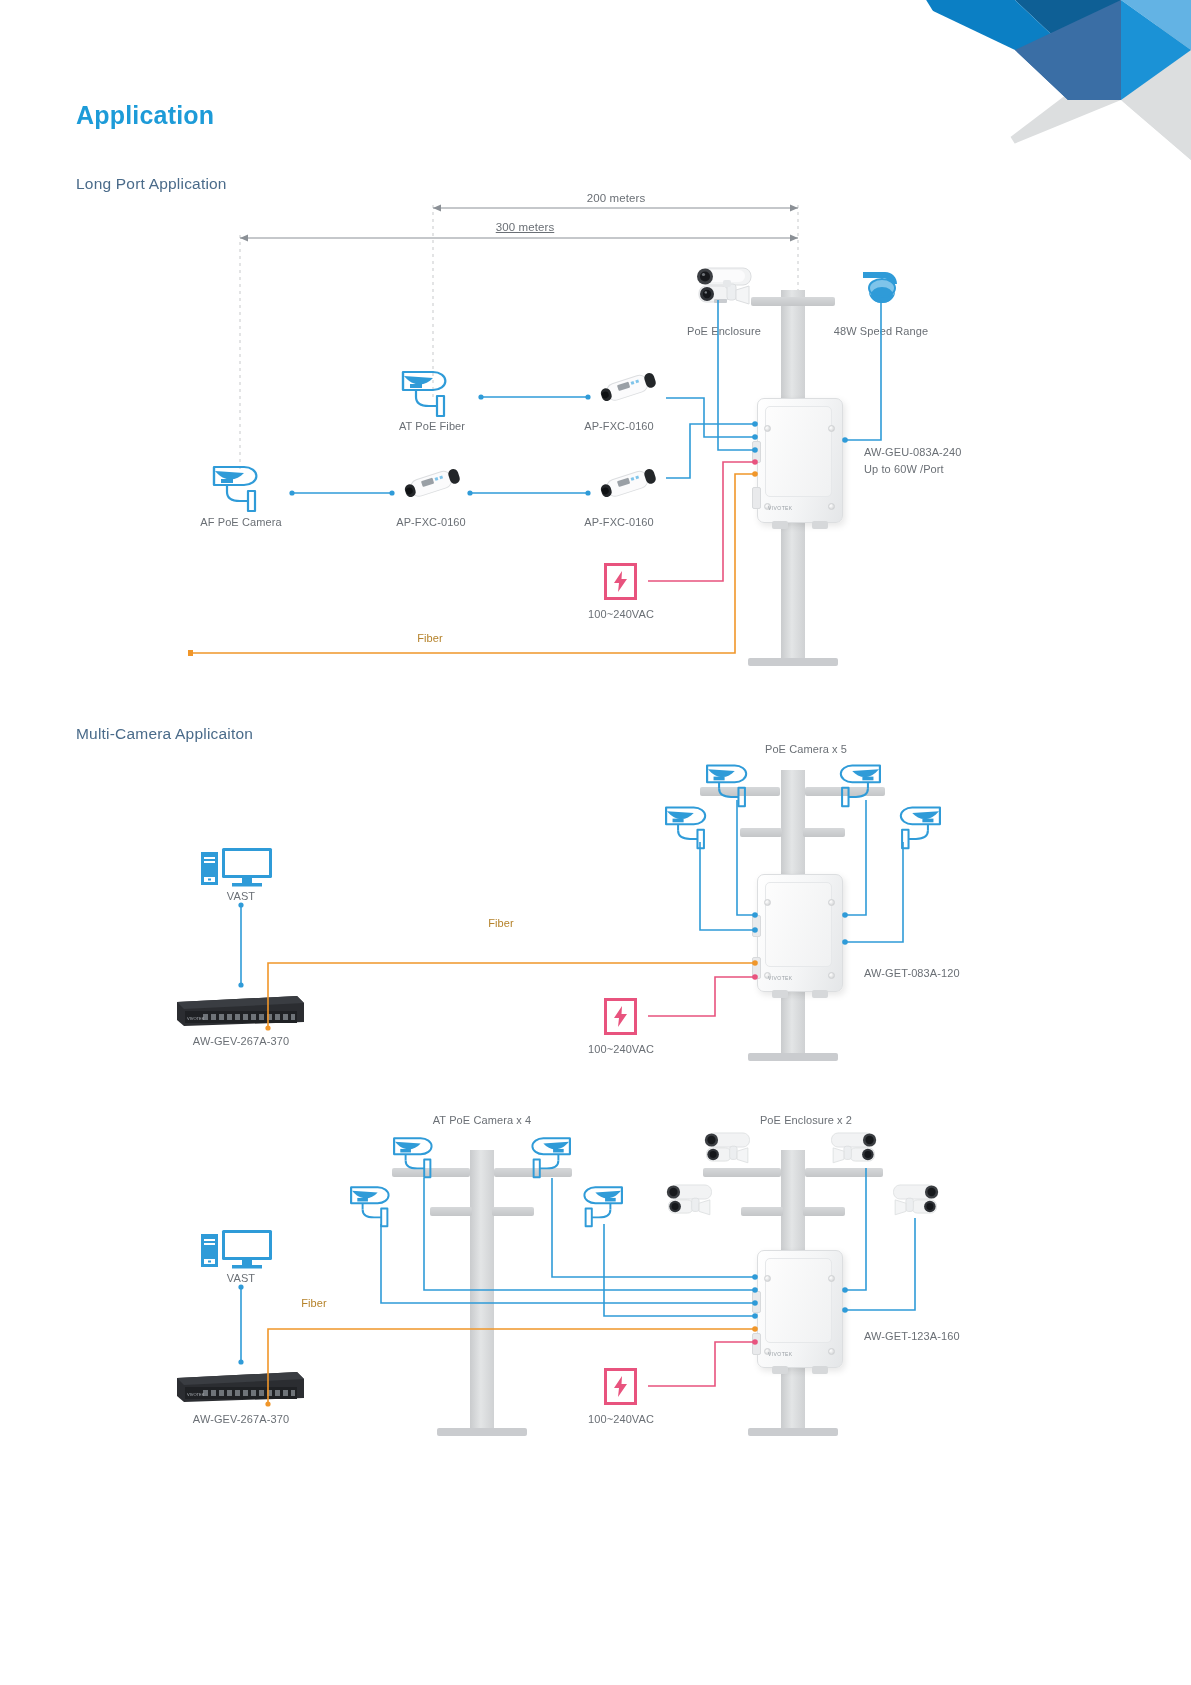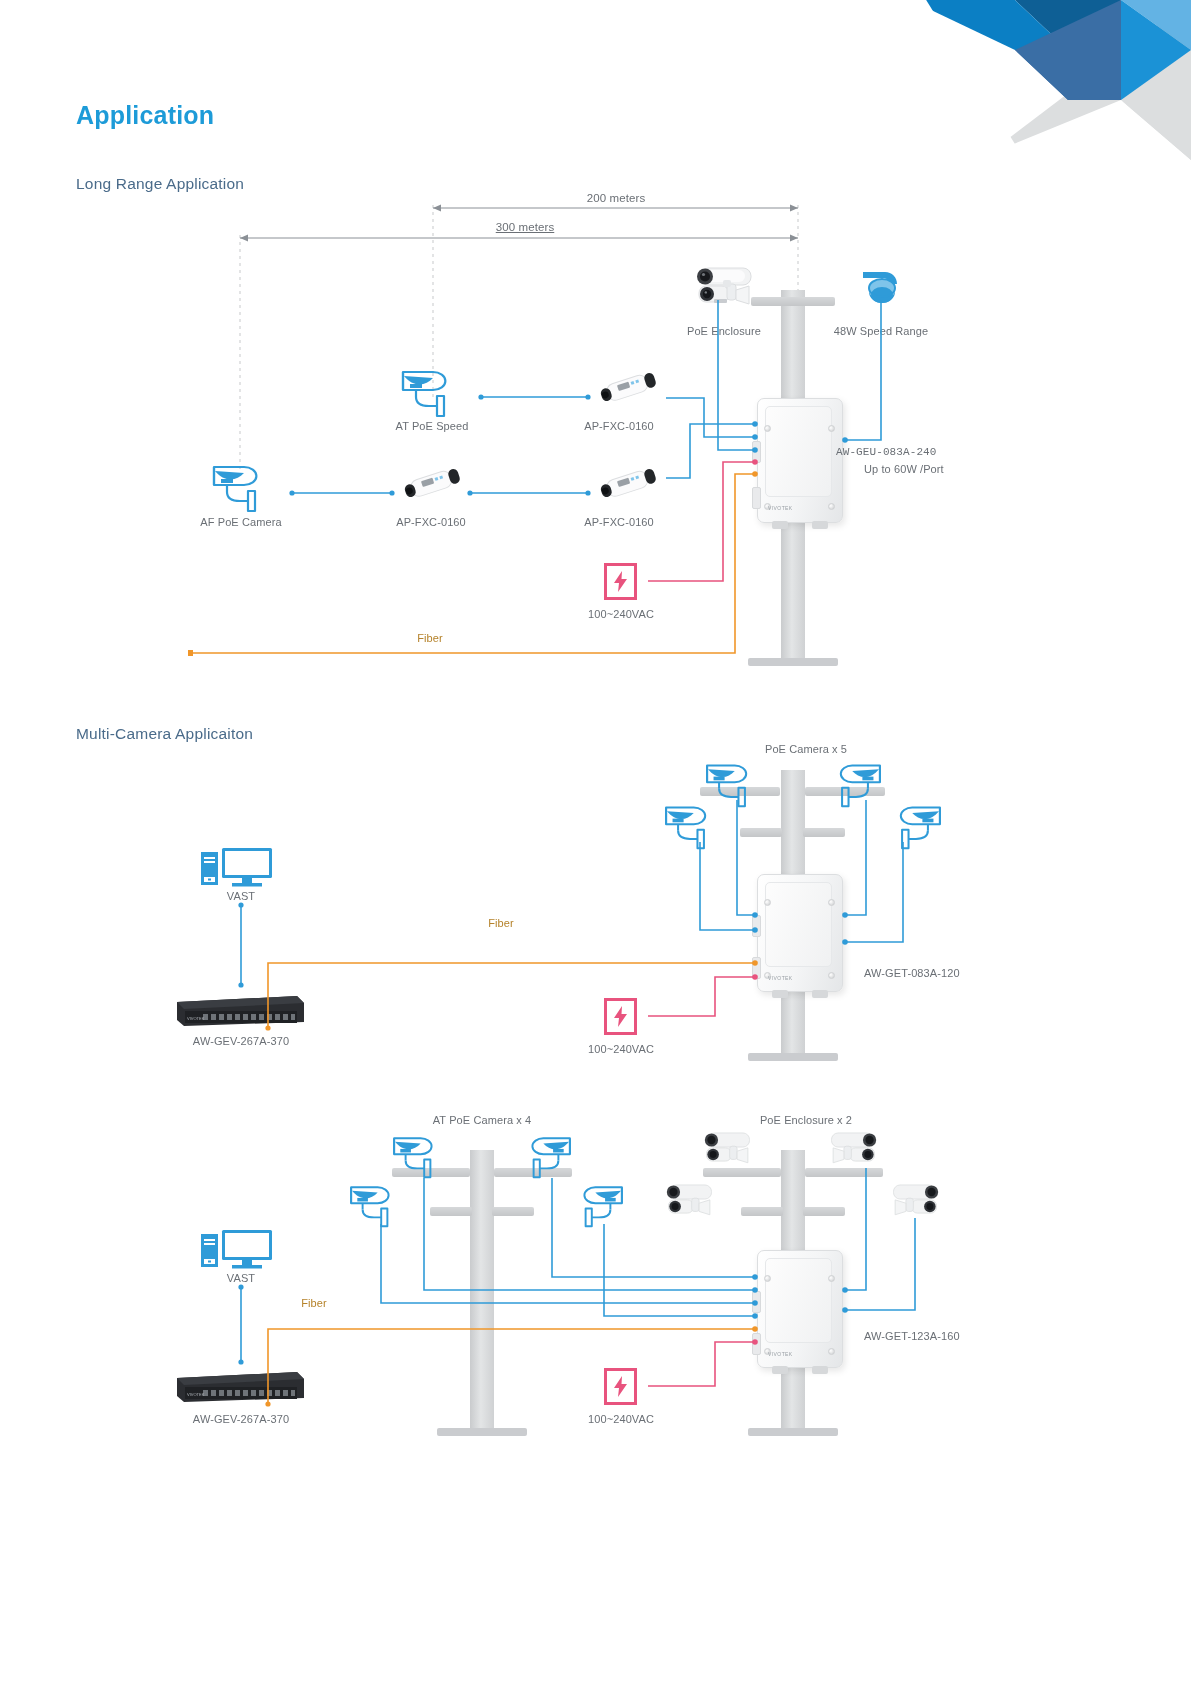--- a/index.html
+++ b/index.html
@@ -119,21 +119,21 @@
       <polygon points="-10,0 -10,170 191,170 80,-10" fill="#ffffff"></polygon>
       <polygon points="175,160 281,100 351,160" fill="#ffffff" opacity="0"></polygon>
 
       <polygon points="110,170 281,100 351,160 351,170" fill="#ffffff"></polygon>
       <polygon points="281,100 351,150 351,160" fill="#dcdedf"></polygon>
     </svg>
   </div>
 
   <div class="h1">Application</div>
 
-  <div class="h2" style="left:76px; top:175px;">Long Range Application</div>
+  <div class="h2" style="left:76px; top:175px;">Long Port Application</div>
 
   <div class="diag" style="height:680px;">
 
     <svg class="linelayer" width="1191" height="680">
 
       <line x1="240" y1="235" x2="240" y2="470" stroke="#c7c9cb" stroke-width="1" stroke-dasharray="3,4"></line>
       <line x1="433" y1="205" x2="433" y2="400" stroke="#c7c9cb" stroke-width="1" stroke-dasharray="3,4"></line>
       <line x1="798" y1="205" x2="798" y2="340" stroke="#c7c9cb" stroke-width="1" stroke-dasharray="3,4"></line>
 
       <line x1="433" y1="208" x2="798" y2="208" stroke="#8b9096" stroke-width="1"></line>
@@ -188,21 +188,21 @@
           <path d="M4 6 L34 6 A11 8 0 0 1 34 24 L4 24 Z"></path>
           <path d="M4 6 L4 24"></path>
           <path d="M5 10 C14 21 26 21 34 12" fill="#2f9bd8" stroke="none"></path>
           <rect x="11" y="18" width="12" height="4" fill="#2f9bd8" stroke="none"></rect>
           <path d="M17 24 L17 31"></path>
           <path d="M17 31 C17 38 23 40 30 40 L38 40"></path>
           <rect x="38" y="30" width="7" height="20"></rect>
         </g>
       </svg>
     </div>
-    <div class="lbl c" style="left:432px; top:420px;">AT PoE Speed</div>
+    <div class="lbl c" style="left:432px; top:420px;">AT PoE Fiber</div>
 
     <div class="cam" style="left:210px; top:461px;">
       <svg width="62" height="52" viewBox="0 0 62 52">
         <g fill="none" stroke="#2f9bd8" stroke-width="2.2" stroke-linejoin="round">
           <path d="M4 6 L34 6 A11 8 0 0 1 34 24 L4 24 Z"></path>
           <path d="M4 6 L4 24"></path>
           <path d="M5 10 C14 21 26 21 34 12" fill="#2f9bd8" stroke="none"></path>
           <rect x="11" y="18" width="12" height="4" fill="#2f9bd8" stroke="none"></rect>
           <path d="M17 24 L17 31"></path>
           <path d="M17 31 C17 38 23 40 30 40 L38 40"></path>
@@ -261,21 +261,21 @@
       <div class="screw" style="left:6px; top:26px;"></div>
       <div class="screw" style="right:7px; top:26px;"></div>
       <div class="screw" style="left:6px; bottom:12px;"></div>
       <div class="screw" style="right:7px; bottom:12px;"></div>
       <div class="lug" style="left:-6px; top:42px;"></div>
       <div class="lug" style="left:-6px; top:88px;"></div>
       <div class="brand">VIVOTEK</div>
       <div class="foot" style="left:14px;"></div>
       <div class="foot" style="right:14px;"></div>
     </div>
-    <div class="lbl" style="left:836px; top:446px;font-family:Liberation Mono, monospace;">AW-GEU-083A-240</div>
+    <div class="lbl" style="left:864px; top:446px;">AW-GEU-083A-240</div>
     <div class="lbl" style="left:864px; top:463px;text-align:center;">Up to 60W /Port</div>
 
     <div class="power" style="left:604px; top:563px;">
       <svg width="15" height="21" viewBox="0 0 15 21">
           <polygon points="9,0 1,12 6,12 5,21 14,8 8.5,8" fill="#e8537e"></polygon>
         </svg>
     </div>
     <div class="lbl c" style="left:621px; top:608px;">100~240VAC</div>
 
     <svg class="linelayer" width="1191" height="680">

